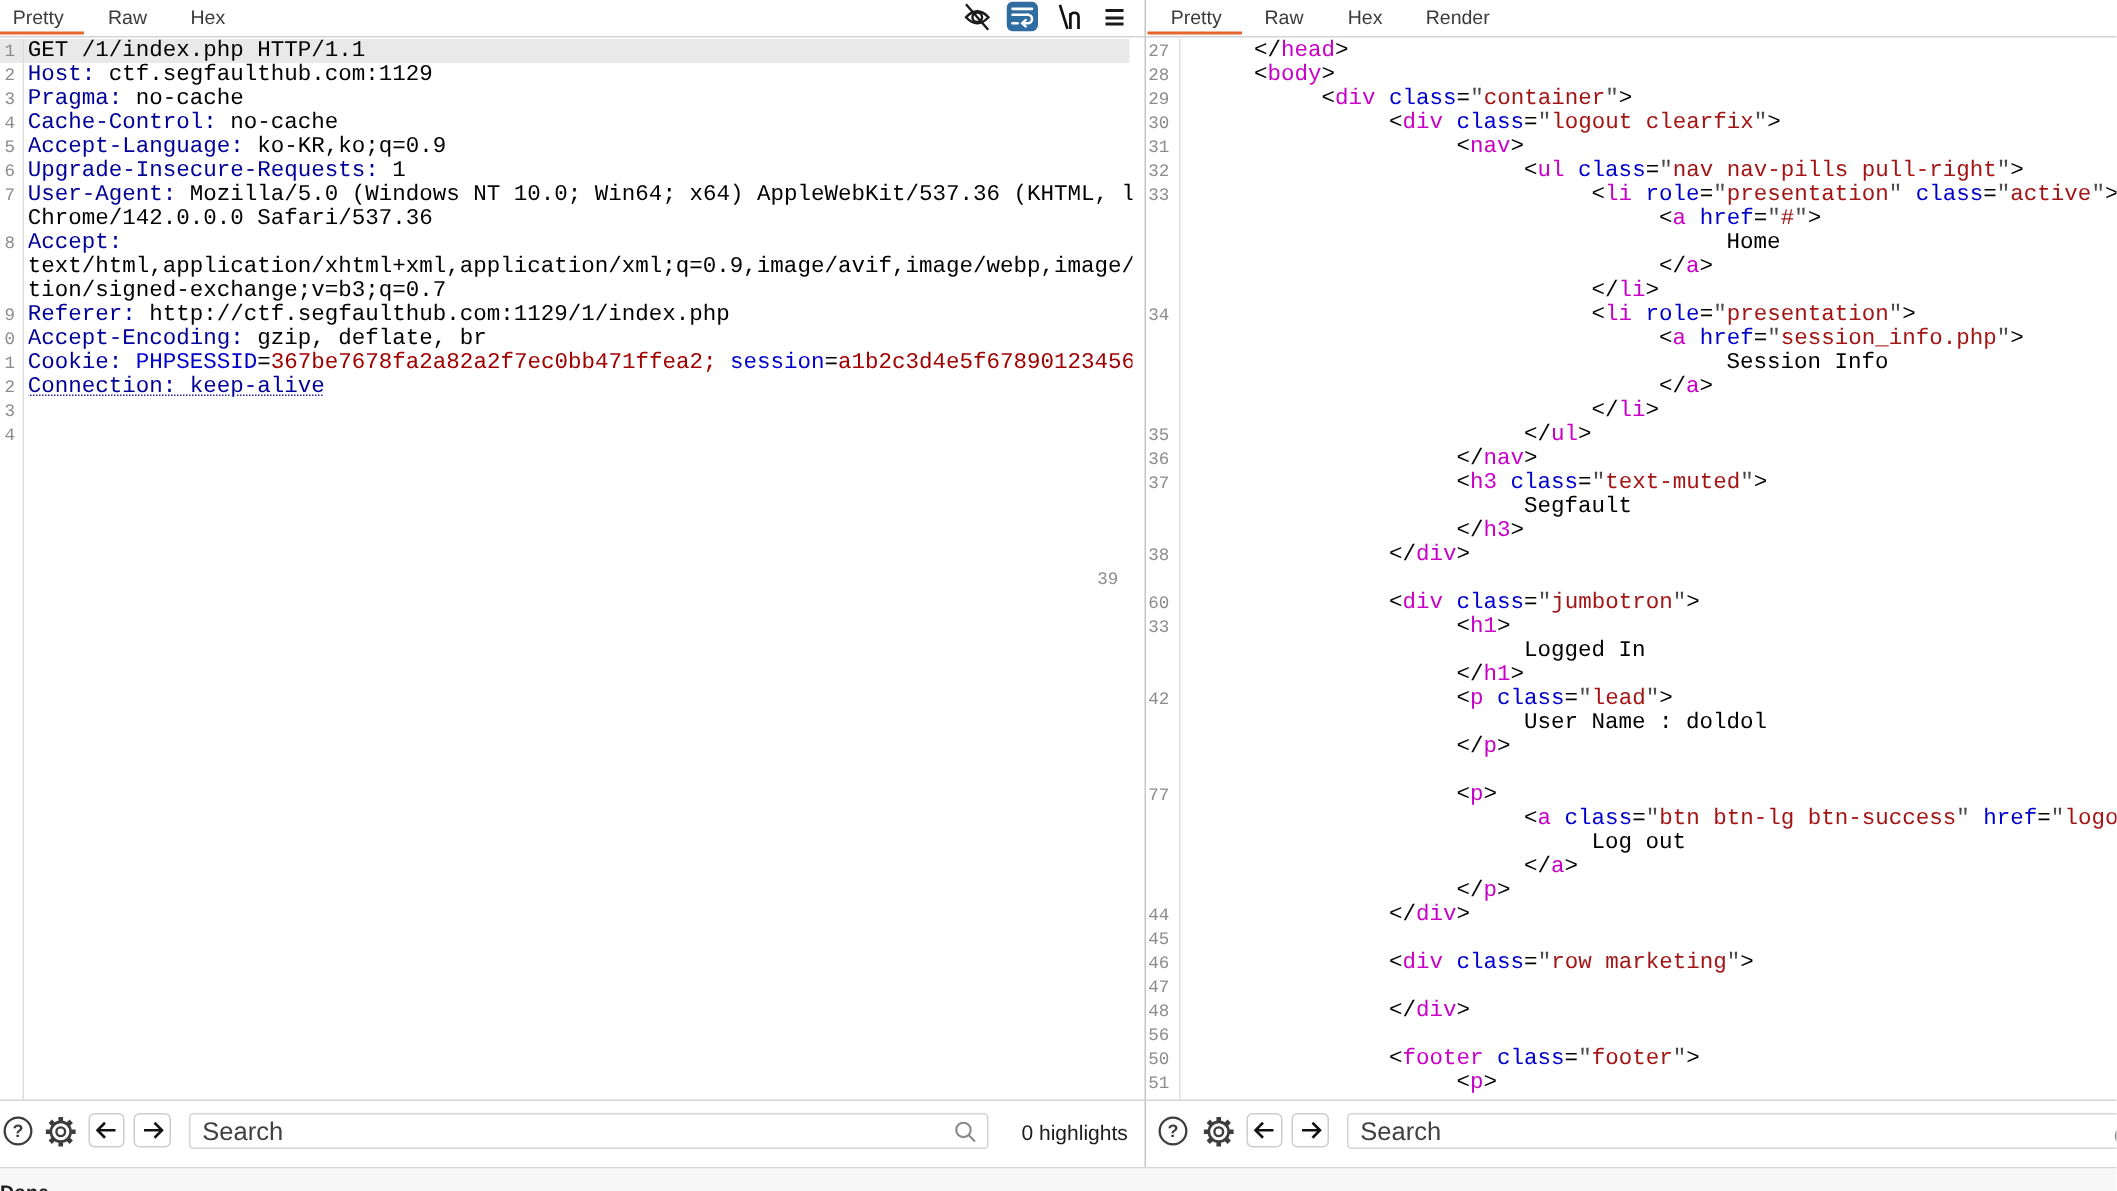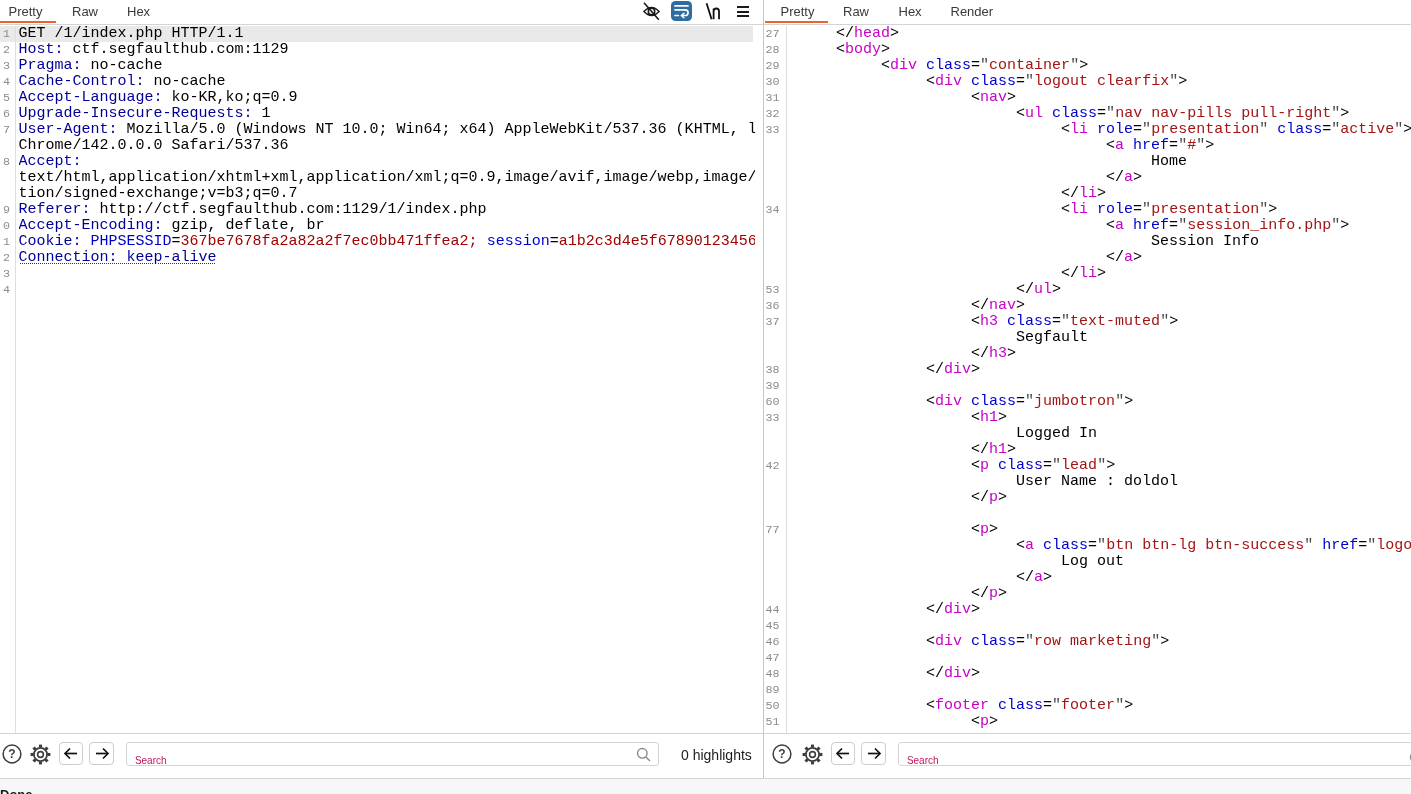--- a/index.html
+++ b/index.html
@@ -12,21 +12,21 @@
   av { color:#a31515;text-align:right; }
   qt { color:#4a4a4a; }
   hn { color:#000099; }
   cn { color:#0000cd; }
   cv { color:#a00000; }
   .dotted { text-decoration:underline dotted 1px #2a2aa0; text-underline-offset:2px; }
   .tab { position:absolute; top:4px; font-size:13px; color:#3a3a3a; line-height:15px; }
   .hline { position:absolute; height:1px; background:#d4d4d4; left:0; width:1411px; }
   .btn { position:absolute; width:24.4px; height:23.8px; top:741.6px; border:1px solid #d0cccc; border-radius:4px; background:#fff; }
   .sinput { position:absolute; top:742px; height:23.5px; border:1px solid #d8d4d4; border-radius:3px; background:#fff; }
-  .ph { position:absolute; top:12px; left:8px; font-size:10px; color:#be185d; }
+  .ph { position:absolute; top:2px; left:8px; font-size:17px; color:#404040; }
 </style></head>
 <body>
 
 <div class="tab" style="left:8.5px">Pretty</div>
 <div class="tab" style="left:72px">Raw</div>
 <div class="tab" style="left:127px">Hex</div>
 <div class="tab" style="left:780.5px">Pretty</div>
 <div class="tab" style="left:843px">Raw</div>
 <div class="tab" style="left:898.5px">Hex</div>
 <div class="tab" style="left:950.5px">Render</div>
@@ -98,35 +98,35 @@
 <div class="abs" style="left:763px;top:0;width:1px;height:778px;background:#c6c6c6"></div>
 <div class="abs" style="left:785.5px;top:26px;width:1px;height:707px;background:#dedede"></div>
 <div class="ln" style="top:26px;left:758px;width:21.5px">27</div>
 <div class="ln" style="top:42px;left:758px;width:21.5px">28</div>
 <div class="ln" style="top:58px;left:758px;width:21.5px">29</div>
 <div class="ln" style="top:74px;left:758px;width:21.5px">30</div>
 <div class="ln" style="top:90px;left:758px;width:21.5px">31</div>
 <div class="ln" style="top:106px;left:758px;width:21.5px">32</div>
 <div class="ln" style="top:122px;left:758px;width:21.5px">33</div>
 <div class="ln" style="top:202px;left:758px;width:21.5px">34</div>
-<div class="ln" style="top:282px;left:758px;width:21.5px">53</div>
+<div class="ln" style="top:282px;left:758px;width:21.5px">35</div>
 <div class="ln" style="top:298px;left:758px;width:21.5px">36</div>
 <div class="ln" style="top:314px;left:758px;width:21.5px">37</div>
 <div class="ln" style="top:362px;left:758px;width:21.5px">38</div>
-<div class="ln" style="top:378px;left:758px;width:21.5px">39</div>
+<div class="ln" style="top:378px;left:724px;width:21.5px">39</div>
 <div class="ln" style="top:394px;left:758px;width:21.5px">60</div>
 <div class="ln" style="top:410px;left:758px;width:21.5px">33</div>
 <div class="ln" style="top:458px;left:758px;width:21.5px">42</div>
 <div class="ln" style="top:522px;left:758px;width:21.5px">77</div>
 <div class="ln" style="top:602px;left:758px;width:21.5px">44</div>
 <div class="ln" style="top:618px;left:758px;width:21.5px">45</div>
 <div class="ln" style="top:634px;left:758px;width:21.5px">46</div>
 <div class="ln" style="top:650px;left:758px;width:21.5px">47</div>
 <div class="ln" style="top:666px;left:758px;width:21.5px">48</div>
-<div class="ln" style="top:682px;left:758px;width:21.5px">89</div>
+<div class="ln" style="top:682px;left:758px;width:21.5px">56</div>
 <div class="ln" style="top:698px;left:758px;width:21.5px">50</div>
 <div class="ln" style="top:714px;left:758px;width:21.5px">51</div>
 <div class="abs" style="left:791px;top:26px;width:621px;height:706px;overflow:hidden">
     <pre>     &lt;/<tn>head</tn>&gt;
      &lt;<tn>body</tn>&gt;
           &lt;<tn>div</tn> <an>class</an>=<qt>"</qt><av>container</av><qt>"</qt>&gt;
                &lt;<tn>div</tn> <an>class</an>=<qt>"</qt><av>logout clearfix</av><qt>"</qt>&gt;
                     &lt;<tn>nav</tn>&gt;
                          &lt;<tn>ul</tn> <an>class</an>=<qt>"</qt><av>nav nav-pills pull-right</av><qt>"</qt>&gt;
                               &lt;<tn>li</tn> <an>role</an>=<qt>"</qt><av>presentation</av><qt>"</qt> <an>class</an>=<qt>"</qt><av>active</av><qt>"</qt>&gt;

